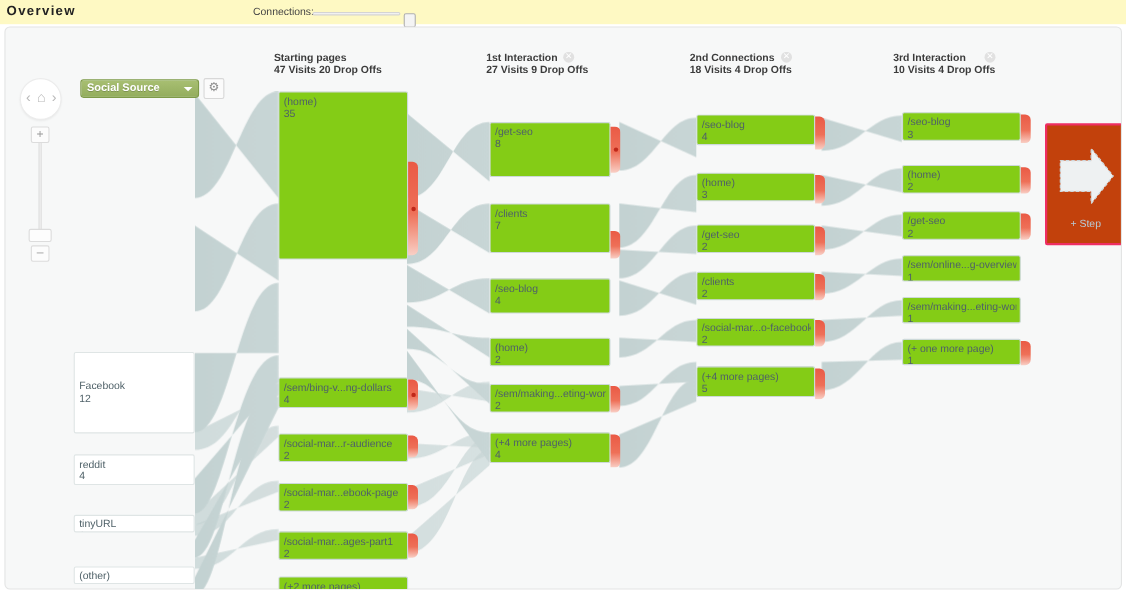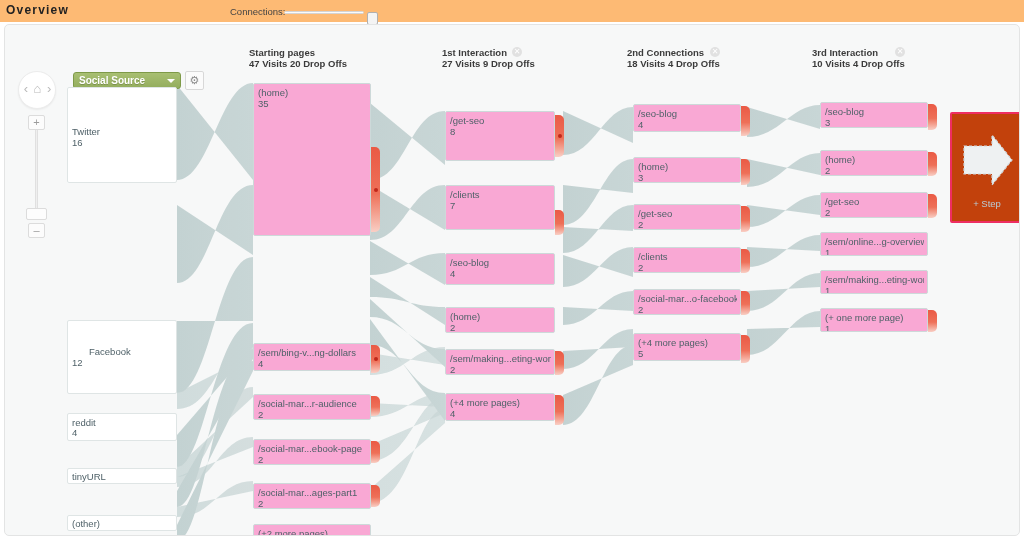--- a/index.html
+++ b/index.html
@@ -7,21 +7,21 @@
     margin: 0; padding: 0;
     width: 1024px; height: 539px;
     overflow: hidden;
     background: #ffffff;
     font-family: "Liberation Sans", sans-serif;
   }
 
   
   #topbar {
     position: absolute; left: 0; top: 0; width: 1024px; height: 22px;
-    background: #fdba74;
+    background: #fef9c3;
   }
   #overview-title {
     position: absolute; left: 6px; top: 3px;
     font-size: 12px; font-weight: bold; color: #222;
     letter-spacing: 1.2px;
   }
   #segment-select {
     position: absolute; left: 68px; top: 2px; width: 143px; height: 18px;
     border: 2px solid #e8336d; background: #fdfdfd;
     border-radius: 2px;
@@ -132,21 +132,21 @@
   .node .nlabel {
     position: absolute; left: 4px; right: 3px; top: 3px;
     font-size: 9.5px; color: #4f6168; line-height: 11px;
     white-space: nowrap; overflow: hidden;
   }
   .node .nval {
     position: absolute; left: 4px; top: 14px;
     font-size: 9.5px; color: #4f6168; line-height: 11px;
   }
   .node.src { background: #ffffff; border-color: #dfe5e5; }
-  .node.pg  { background: #f9a8d4; border-color: #cdd9d9; }
+  .node.pg  { background: #84cc16; border-color: #cdd9d9; }
 
   
   .dropoff {
     position: absolute; width: 9px;
     border-radius: 0 5px 5px 0;
     background: linear-gradient(to bottom, #ea5a45 0%, #ee7058 55%, #f9cfc5 100%);
   }
   .dropoff .dot {
     position: absolute; left: 2.5px; top: 50%; margin-top: -2px;
     width: 4px; height: 4px; border-radius: 50%;
@@ -258,26 +258,22 @@
     <span class="t1">2nd Connections</span>
     <span class="t2">18 Visits 4 Drop Offs</span>
     <span class="closer" style="left:83px;">✕</span>
   </div>
   <div class="col-head" style="left:807px; top:22px;">
     <span class="t1">3rd Interaction</span>
     <span class="t2">10 Visits 4 Drop Offs</span>
     <span class="closer" style="left:83px;">✕</span>
   </div>
 
-  <div class="node src" style="left:62px; top:62px; width:110px; height:96px;">
-    <div class="nlabel" style="top:38px;">Twitter</div>
-    <div class="nval" style="top:49px;">16</div>
-  </div>
   <div class="node src" style="left:62px; top:295px; width:110px; height:74px;">
-    <div class="nlabel" style="top:25px;margin-left:17px;">Facebook</div>
+    <div class="nlabel" style="top:25px;">Facebook</div>
     <div class="nval" style="top:36px;">12</div>
   </div>
   <div class="node src" style="left:62px; top:388px; width:110px; height:28px;text-decoration:underline;">
     <div class="nlabel" style="top:3px;">reddit</div>
     <div class="nval" style="top:13px;">4</div>
   </div>
   <div class="node src" style="left:62px; top:443px; width:110px; height:16px;">
     <div class="nlabel" style="top:2px;">tinyURL</div>
     <div class="nval" style="top:13px;">1</div>
   </div>

